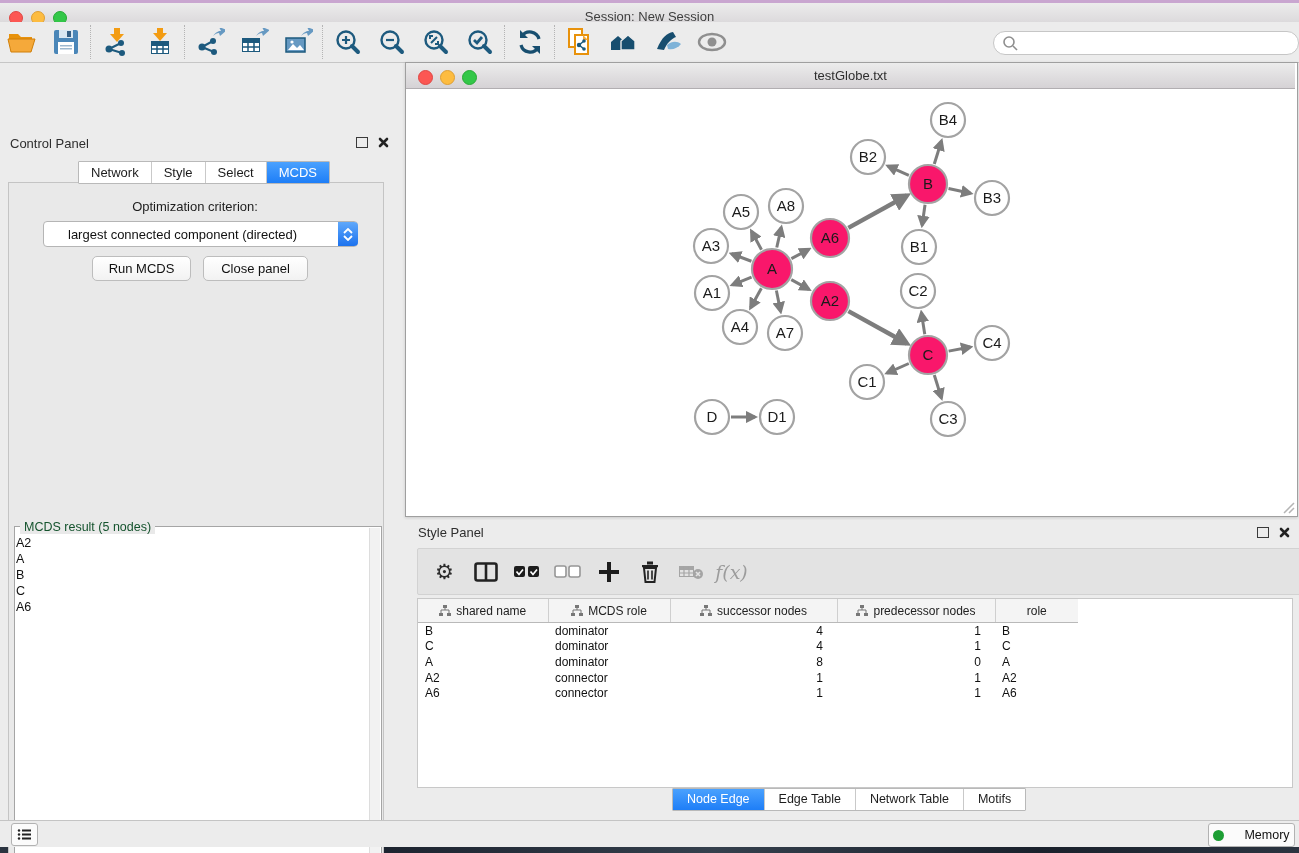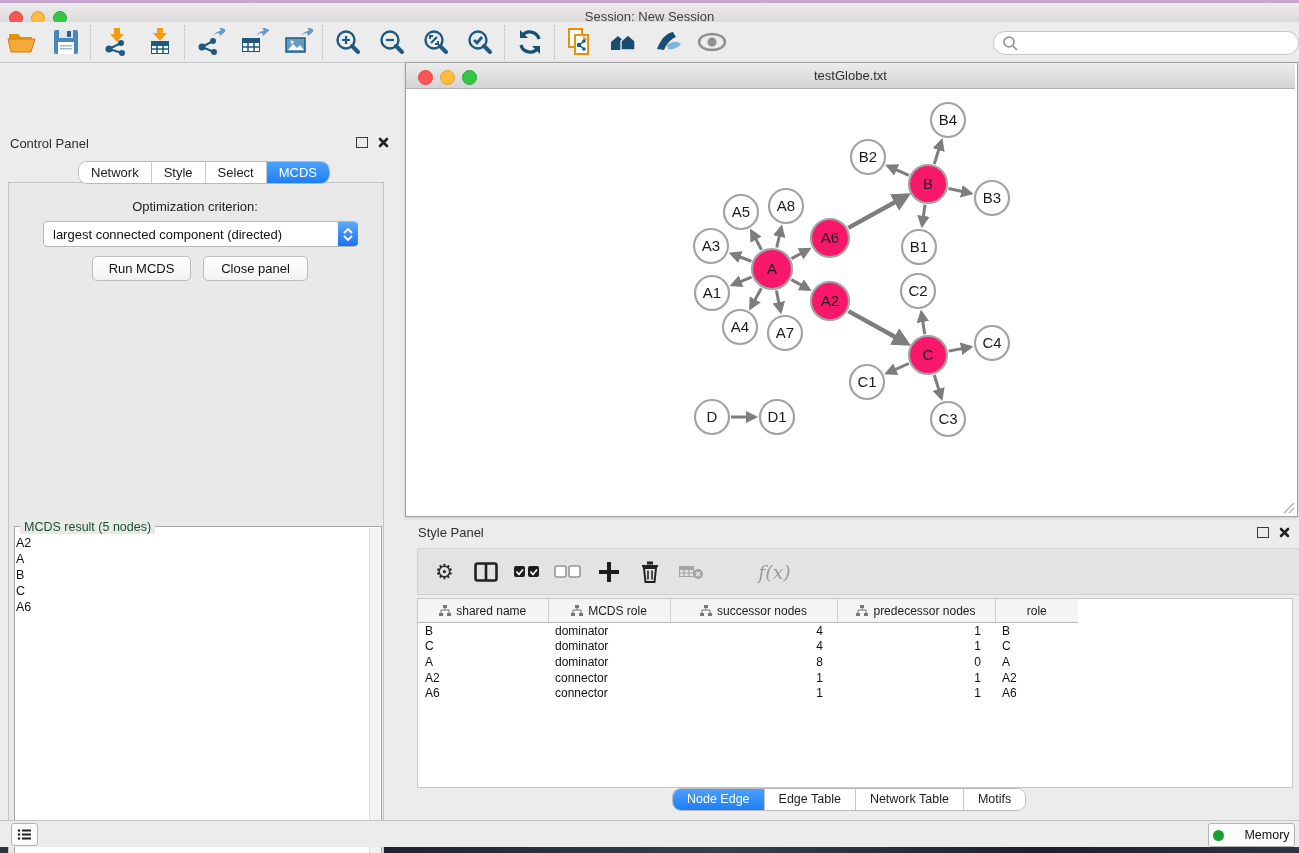--- a/index.html
+++ b/index.html
@@ -28,30 +28,30 @@
   #searchbox input{border:none;outline:none;background:transparent;font-size:12px;width:260px;
     font-family:"Liberation Sans",sans-serif;}
   
   #control-panel{left:0;top:65px;width:390px;height:752px;background:#ececec;}
   #cp-title{left:10px;top:71px;font-size:13px;color:#2e2e2e;}
   .win-btns{display:flex;gap:10px;align-items:center;}
   #cp-btns{left:356px;top:72px;}
   .float-sq{width:10px;height:9px;border:1.5px solid #3a3a3a;display:inline-block;}
   #cp-body{left:8px;top:117px;width:374px;height:684px;background:#e9e9e9;
     border:1px solid #c4c4c4;}
-  .seg{display:flex;border:1px solid #b9b9b9;border-radius:9px;overflow:hidden;background:#fff;}
+  .seg{display:flex;border:1px solid #b9b9b9;border-radius:1px;overflow:hidden;background:#fff;}
   #cp-tabs{left:78px;top:96px;height:21px;z-index:3;}
   .seg .tab{padding:3px 12px 4px;font-size:13px;color:#1c1c1c;background:#fff;
     border-right:1px solid #c9c9c9;white-space:nowrap;}
   .seg .tab:last-child{border-right:none;}
   .seg .tab.active{background:linear-gradient(#4aa1fe,#1e7ef7);color:#fff;}
   #opt-label{left:8px;top:134px;width:374px;text-align:center;font-size:13px;color:#1d1d1d;}
   #opt-select{left:43px;top:156px;width:313px;height:24px;background:#fff;
     border:1px solid #b5b5b5;border-radius:4px;display:flex;align-items:center;}
-  #opt-select .val{font-size:13px;color:#111;padding-left:9px;flex:1;}
+  #opt-select .val{font-size:13px;color:#111;padding-left:24px;flex:1;}
   #opt-stepper{width:20px;height:24px;border-radius:0 4px 4px 0;
     background:linear-gradient(#5fa8fb,#1c72ee);display:flex;flex-direction:column;
     align-items:center;justify-content:center;gap:1px;margin-right:-1px;}
   #opt-stepper svg{display:block;}
   .btn{background:linear-gradient(#ffffff,#f2f2f2);border:1px solid #bdbdbd;border-radius:5px;
     font-size:13px;color:#111;display:flex;align-items:center;justify-content:center;}
   #run-btn{left:92px;top:191px;width:97px;height:23px;}
   #close-btn{left:203px;top:191px;width:103px;height:23px;}
   #mcds-box{left:14px;top:461px;width:366px;height:339px;border:1px solid #a5a5a5;background:#fff;}
   #mcds-legend{left:20px;top:455px;background:#e9e9e9;padding:0 4px;font-size:12.5px;color:#14532d;}
@@ -67,21 +67,21 @@
   #graph-svg{left:0;top:26px;}
   #net-grip{right:2px;bottom:2px;width:12px;height:12px;}
   
   #table-panel{left:405px;top:520px;width:894px;height:298px;background:#ececec;}
   #tp-title{left:13px;top:5px;font-size:13px;color:#2e2e2e;}
   #tp-btns{left:852px;top:7px;}
   #tp-toolbar{left:12px;top:28px;width:874px;height:45px;background:#e3e3e3;
     border:1px solid #d2d2d2;border-radius:2px;display:flex;align-items:center;padding-left:8px;gap:4px;}
   .tpicon{width:37px;height:36px;display:flex;align-items:center;justify-content:center;}
   .gear-glyph{font-size:21px;color:#2c2c2c;line-height:1;}
-  .fx-glyph{font-family:"DejaVu Serif",serif;font-style:italic;font-size:19px;color:#9c9c9c;margin-left:43px;}
+  .fx-glyph{font-family:"DejaVu Serif",serif;font-style:italic;font-size:19px;color:#9c9c9c;}
   #tp-table{left:12px;top:78px;width:874px;height:188px;background:#fff;border:1px solid #c8c8c8;overflow:hidden;}
   table{border-collapse:collapse;width:100%;table-layout:fixed;}
   thead th{height:21px;background:#f4f4f4;border-bottom:1px solid #b9b9b9;border-right:1px solid #cfcfcf;
     font-size:12px;font-weight:normal;color:#222;text-align:center;position:relative;}
   thead th:last-child{border-right:none;}
   thead th .hicon{position:relative;top:1px;margin-right:5px;}
   tbody td{height:15.6px;font-size:12px;color:#101010;padding:0 6px 0 7px;white-space:nowrap;overflow:hidden;}
   tbody td.num{text-align:right;padding-right:14px;}
   #tp-tabs{left:267px;top:268px;height:21px;}
   .seg .tab.small{font-size:12.5px;padding:3px 14px 4px;}

